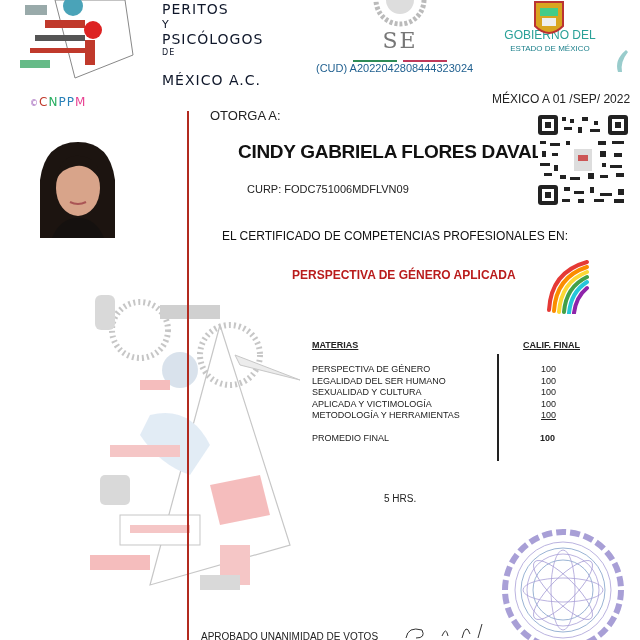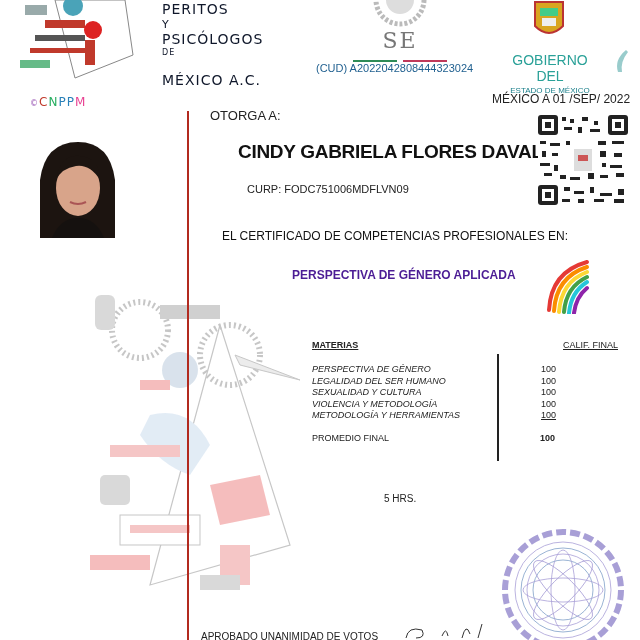--- a/index.html
+++ b/index.html
@@ -16,36 +16,36 @@
   .cnppm .c2 { color:#c0392b; }
   .cnppm .c3 { color:#27ae60; }
   .cnppm .c4 { color:#2980b9; }
   .cnppm .c5 { color:#e84393; }
   .se-logo { left:345px; top:0; width:110px; text-align:center; }
   .se-text { font-family:"DejaVu Serif", serif; font-size:22px; color:#777; letter-spacing:2px; line-height:1; margin-top:30px; }
   .se-lines { display:flex; justify-content:center; gap:6px; margin-top:8px; }
   .se-lines span { display:block; height:2px; width:44px; }
   .cud { left:316px; top:62px; font-size:11px; color:#1f5f8f; }
   .gob { left:500px; top:0; width:100px; text-align:center; }
-  .gob-line1 { font-size:14px; color:#2aa198; margin-top:52px; }
+  .gob-line1 { font-size:12px; color:#2aa198; margin-top:28px; }
   .gob-line2 { font-size:8px; font-weight:normal; color:#1b7f8a; margin-top:2px; }
   .date { left:492px; top:92px; font-size:12px; color:#222; }
   .otorga { left:210px; top:108px; font-size:13px; color:#222; }
   .name { left:238px; top:141px; font-size:19px; font-weight:bold; color:#111; letter-spacing:-0.3px; }
   .curp { left:247px; top:183px; font-size:11px; color:#222; }
   .cert-line { left:222px; top:229px; font-size:12px; color:#111; }
-  .course { left:292px; top:268px; font-size:12px; font-weight:bold; color:#4c1d95; }
+  .course { left:292px; top:268px; font-size:12px; font-weight:bold; color:#b91c1c; }
   .red-line { left:187px; top:111px; width:2px; height:529px; background:#b22a1f; }
   .photo { left:40px; top:140px; width:75px; height:98px; overflow:hidden; }
   .qr { left:538px; top:115px; width:90px; height:90px; }
   .rainbow { left:545px; top:258px; width:46px; height:56px; }
   .table-head-m { left:312px; top:340px; font-size:9px; font-weight:bold; text-decoration:underline; color:#222; }
-  .table-head-c { left:523px; top:340px; font-size:9px; font-weight:normal; text-decoration:underline; color:#222;margin-left:40px; }
+  .table-head-c { left:523px; top:340px; font-size:9px; font-weight:bold; text-decoration:underline; color:#222; }
   .vdiv { left:497px; top:354px; width:2px; height:107px; background:#222; }
-  .subjects { left:312px; top:364px; font-size:9px; color:#222; line-height:11.5px;font-style:italic; }
+  .subjects { left:312px; top:364px; font-size:9px; color:#222; line-height:11.5px; }
   .grades { left:541px; top:364px; font-size:9px; color:#222; line-height:11.5px; }
   .avg-label { left:312px; top:433px; font-size:9px; color:#222; }
   .avg-val { left:540px; top:433px; font-size:9px; font-weight:bold; color:#222; }
   .hrs { left:384px; top:493px; font-size:10px; color:#222; }
   .comite { left:201px; top:648px; font-size:10px; color:#222; }
   .aprobado { left:201px; top:631px; font-size:10px; color:#222; }
   .seal { left:488px; top:515px; width:150px; height:130px; }
   .codex-main { left:70px; top:285px; width:240px; height:315px; opacity:0.55; }
   .codex-top { left:15px; top:0; width:120px; height:80px; }
 </style>
@@ -207,21 +207,21 @@
 </svg>
 
 <div class="abs table-head-m">MATERIAS</div>
 <div class="abs table-head-c">CALIF. FINAL</div>
 <div class="abs vdiv"></div>
 
 <div class="abs subjects">
   <div>PERSPECTIVA DE GÉNERO</div>
   <div>LEGALIDAD DEL SER HUMANO</div>
   <div>SEXUALIDAD Y CULTURA</div>
-  <div>VIOLENCIA Y METODOLOGÍA</div>
+  <div>APLICADA Y VICTIMOLOGÍA</div>
   <div>METODOLOGÍA  Y HERRAMIENTAS</div>
 </div>
 <div class="abs grades">
   <div>100</div>
   <div>100</div>
   <div>100</div>
   <div>100</div>
   <div style="text-decoration:underline">100</div>
 </div>
 <div class="abs avg-label">PROMEDIO FINAL</div>

